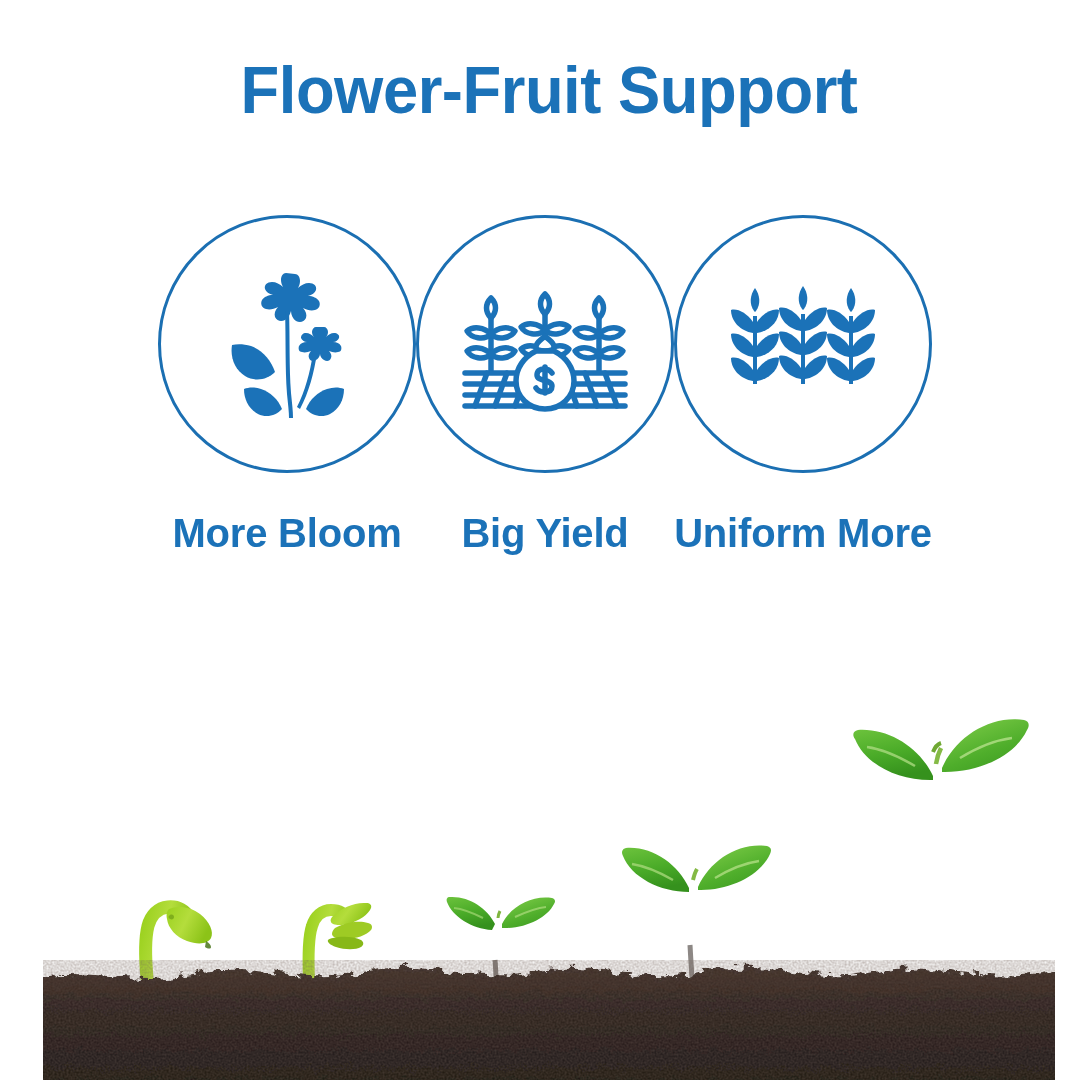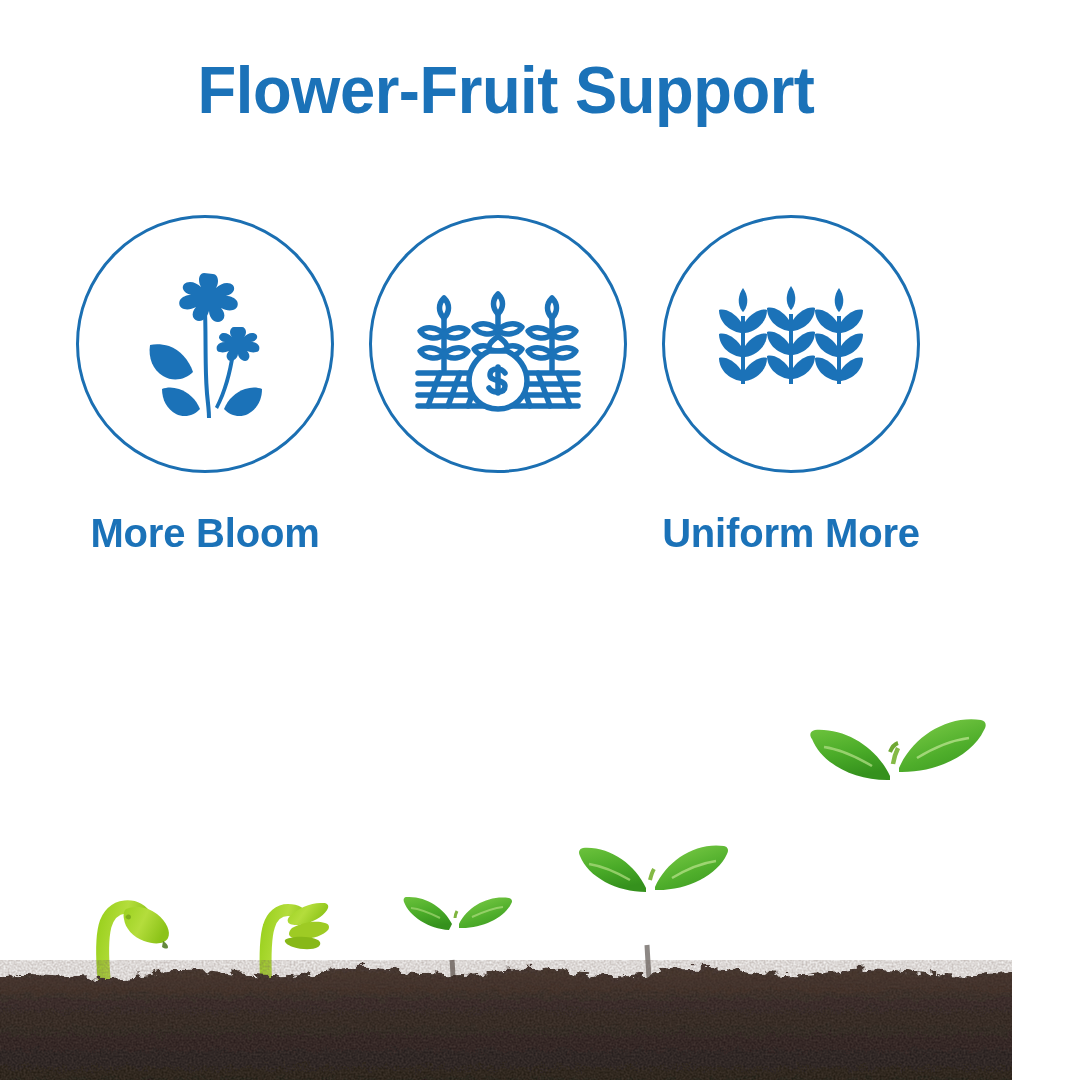--- a/index.html
+++ b/index.html
@@ -6,41 +6,42 @@
   html, body {
     width:1080px; height:1080px;
     background:#ffffff;
     font-family:"Liberation Sans", sans-serif;
     overflow:hidden;
   }
   #stage {
     position:relative;
     width:1012px; height:1080px;
     background:#ffffff;
+    margin-left:43px;
   }
 
   
   .title {
     position:absolute;
     left:0; right:0; top:52px;
     text-align:center;
     font-size:66px;
     font-weight:bold;
     letter-spacing:-0.5px;
     color:#1b72b8;
     font-family:"Liberation Sans", sans-serif;
     transform:scaleX(0.96);
   }
 
   
   .features {
     position:absolute;
-    left:0; right:16px; top:215px;
+    left:0; right:8px; top:215px;
     display:flex;
-    justify-content:space-between;
+    justify-content:center;
     padding:0 76px;
   }
   .feature {
     width:258px;
     display:flex;
     flex-direction:column;
     align-items:center;
   }
   .icon-circle {
     width:258px; height:258px;
@@ -144,20 +145,21 @@
             <path d="M144 99 156 132"></path>
 
             <path d="M84 62c-4 4-9 6-9 11 0 3 4 4 9 4s9-1 9-4c0-5-5-7-9-11z" fill="#ffffff"></path>
             <path d="M75 77c-12 6-20 17-20 30 0 16 13 28 29 28s29-12 29-28c0-13-8-24-20-30z" fill="#ffffff"></path>
 
             <path d="M84 93v26"></path>
             <path d="M91 99c-2-3-5-4-8-4-4 0-7 2-7 6 0 7 15 4 15 11 0 4-3 6-8 6-3 0-6-1-8-4"></path>
           </svg>
         </span>
       </div>
+      <div class="feature-label">Big Yield</div>
     </div>
 
     <div class="feature">
       <div class="icon-circle">
         <span>
           <svg width="145" height="125" viewBox="0 0 145 125" fill="#1b72b8">
             <g>
 
               <path d="M24 6c-5 7-6 16-1 23l1 1 1-1c5-7 4-16-1-23z"></path>
               <path d="M22 34v68h4V34z"></path>

